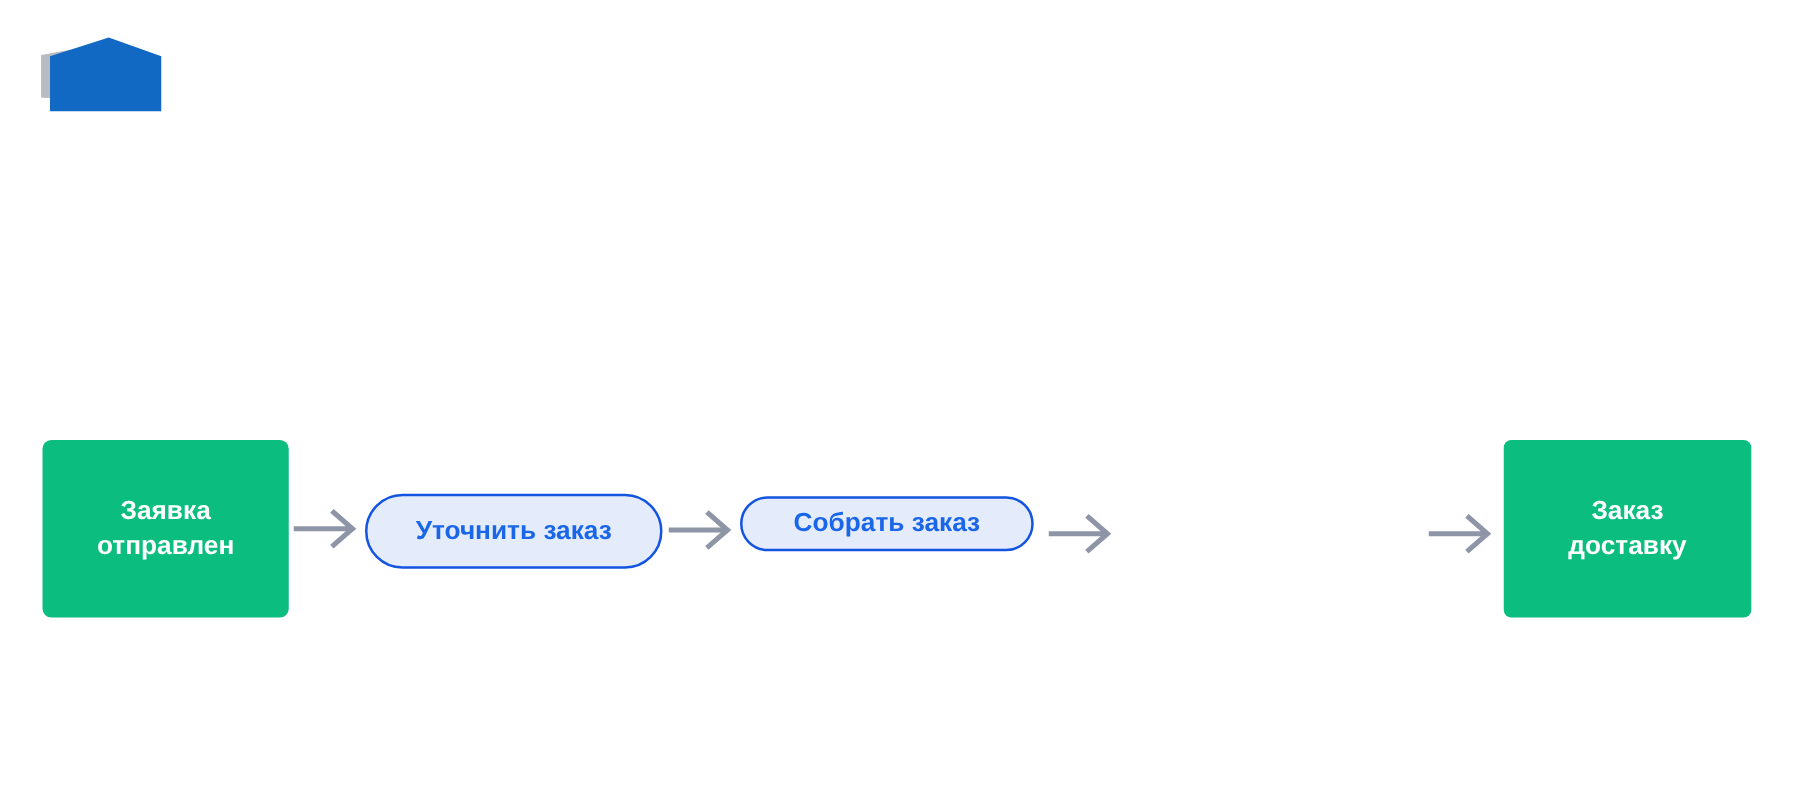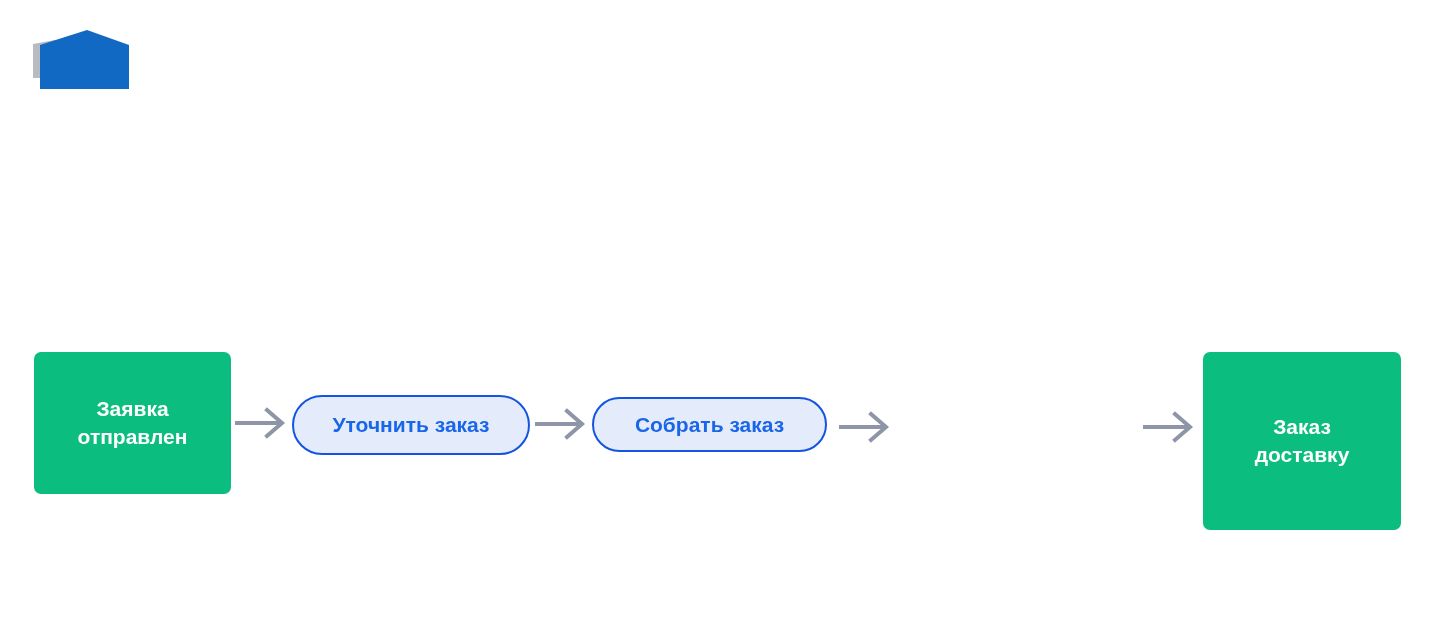--- a/index.html
+++ b/index.html
@@ -123,37 +123,37 @@
   <div class="node node-step" style="left:292px; top:395px; width:238px; height:60px;">
     <span>Уточнить заказ</span>
   </div>
 
   <div class="connector" style="left:537px; top:409px;">
     <svg width="48" height="30" viewBox="0 0 48 30" xmlns="http://www.w3.org/2000/svg">
       <path d="M0 15 L44 15 M30 2 L45 15 L30 28" fill="none" stroke="#8d95a6" stroke-width="4" stroke-linecap="square" stroke-linejoin="miter"></path>
     </svg>
   </div>
 
-  <div class="node node-step" style="left:592px; top:397px; width:235px; height:55px;">
+  <div class="node node-step" style="left:592px; top:397px; width:235px; height:44px;">
     <span>Собрать заказ</span>
   </div>
 
   <div class="connector" style="left:841px; top:412px;">
     <svg width="48" height="30" viewBox="0 0 48 30" xmlns="http://www.w3.org/2000/svg">
       <path d="M0 15 L44 15 M30 2 L45 15 L30 28" fill="none" stroke="#8d95a6" stroke-width="4" stroke-linecap="square" stroke-linejoin="miter"></path>
     </svg>
   </div>
 
 
   <div class="connector" style="left:1145px; top:412px;">
     <svg width="48" height="30" viewBox="0 0 48 30" xmlns="http://www.w3.org/2000/svg">
       <path d="M0 15 L44 15 M30 2 L45 15 L30 28" fill="none" stroke="#8d95a6" stroke-width="4" stroke-linecap="square" stroke-linejoin="miter"></path>
     </svg>
   </div>
 
-  <div class="node node-terminal" style="left:1203px; top:352px; width:198px; height:178px;">
+  <div class="node node-terminal" style="left:1203px; top:352px; width:198px; height:142px;border-radius:6px;">
     <span>
       <span>Заказ</span><br>
       <span>доставку</span>
     </span>
   </div>
 
 </div>
 
 </body></html>

